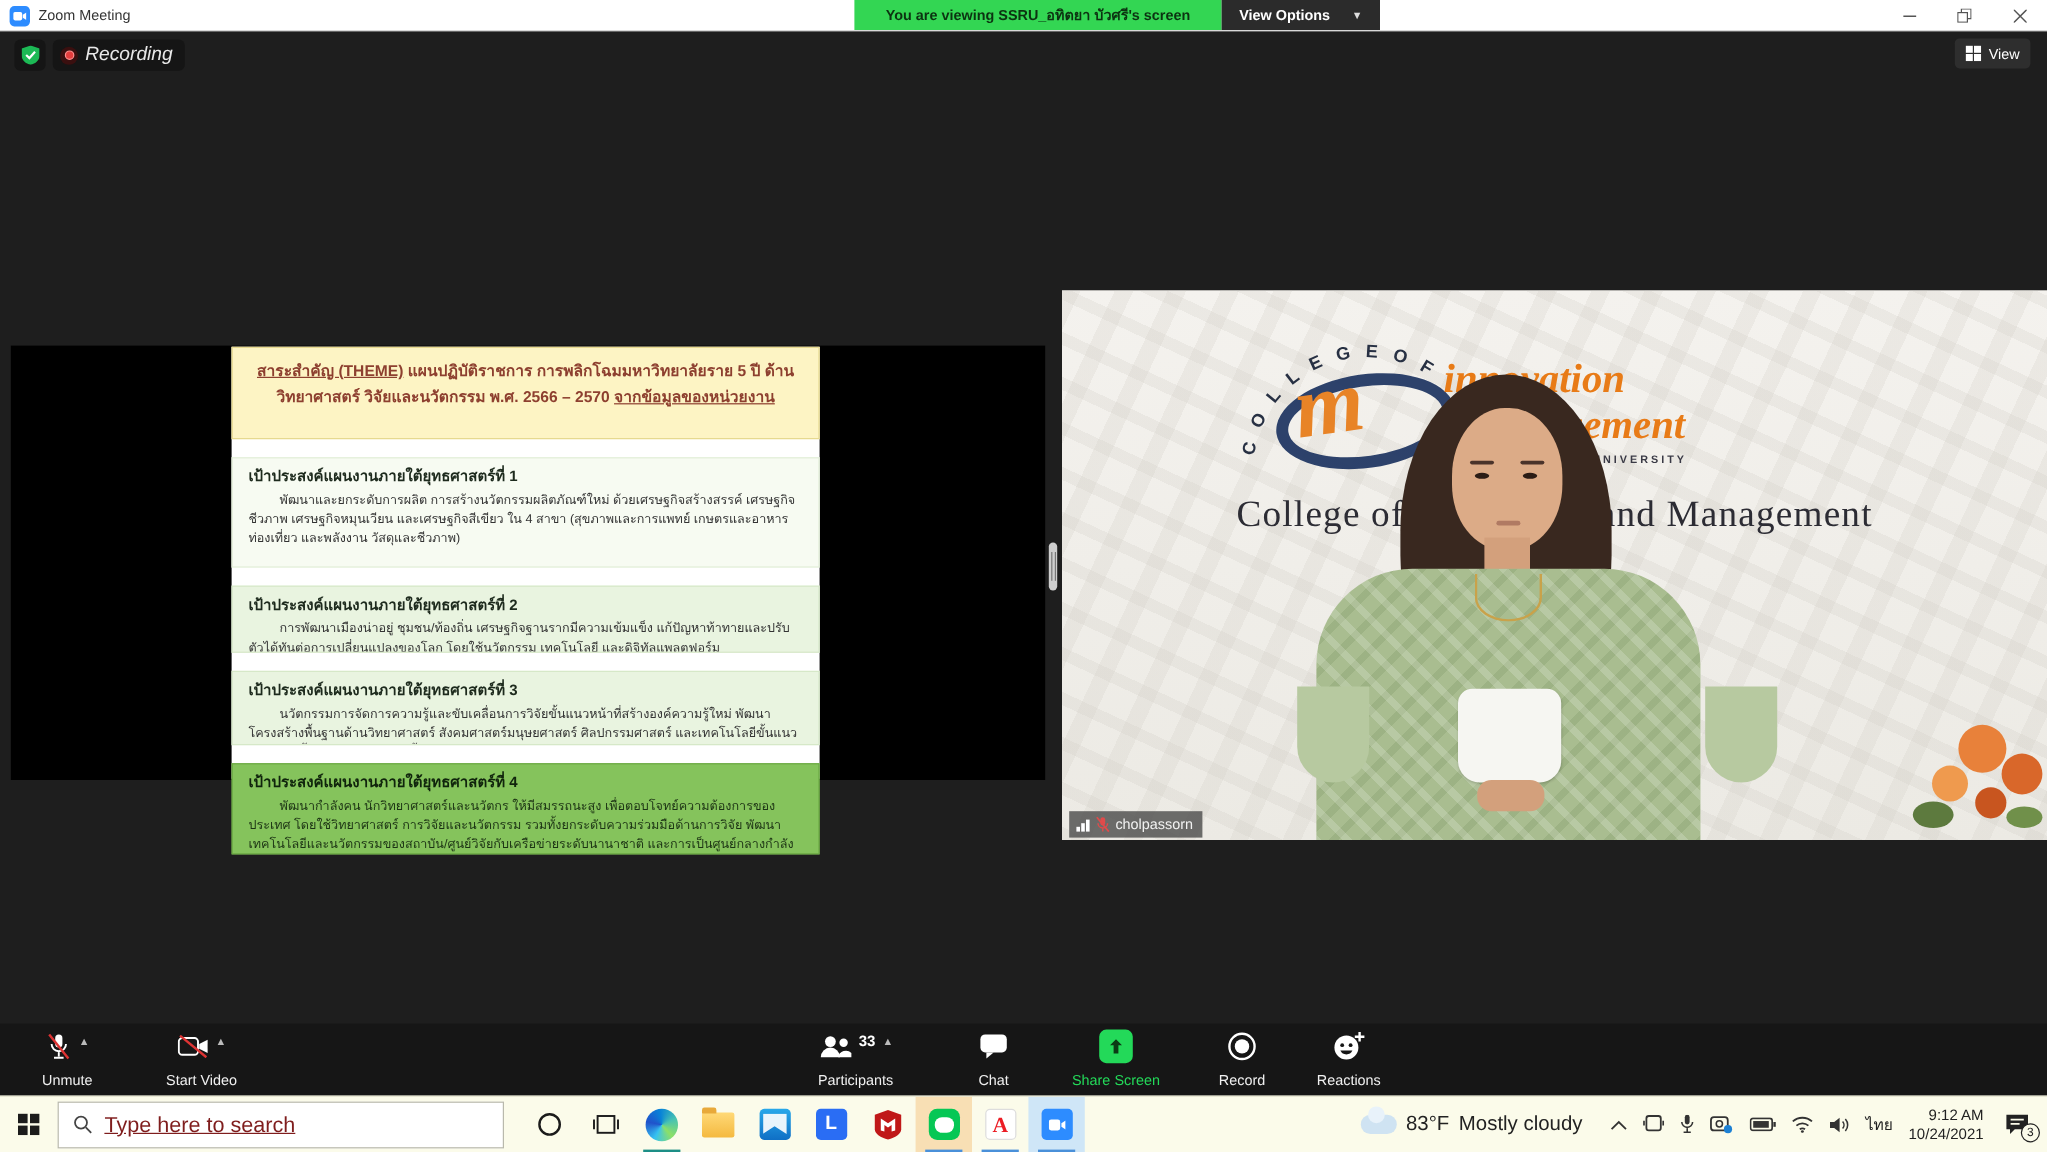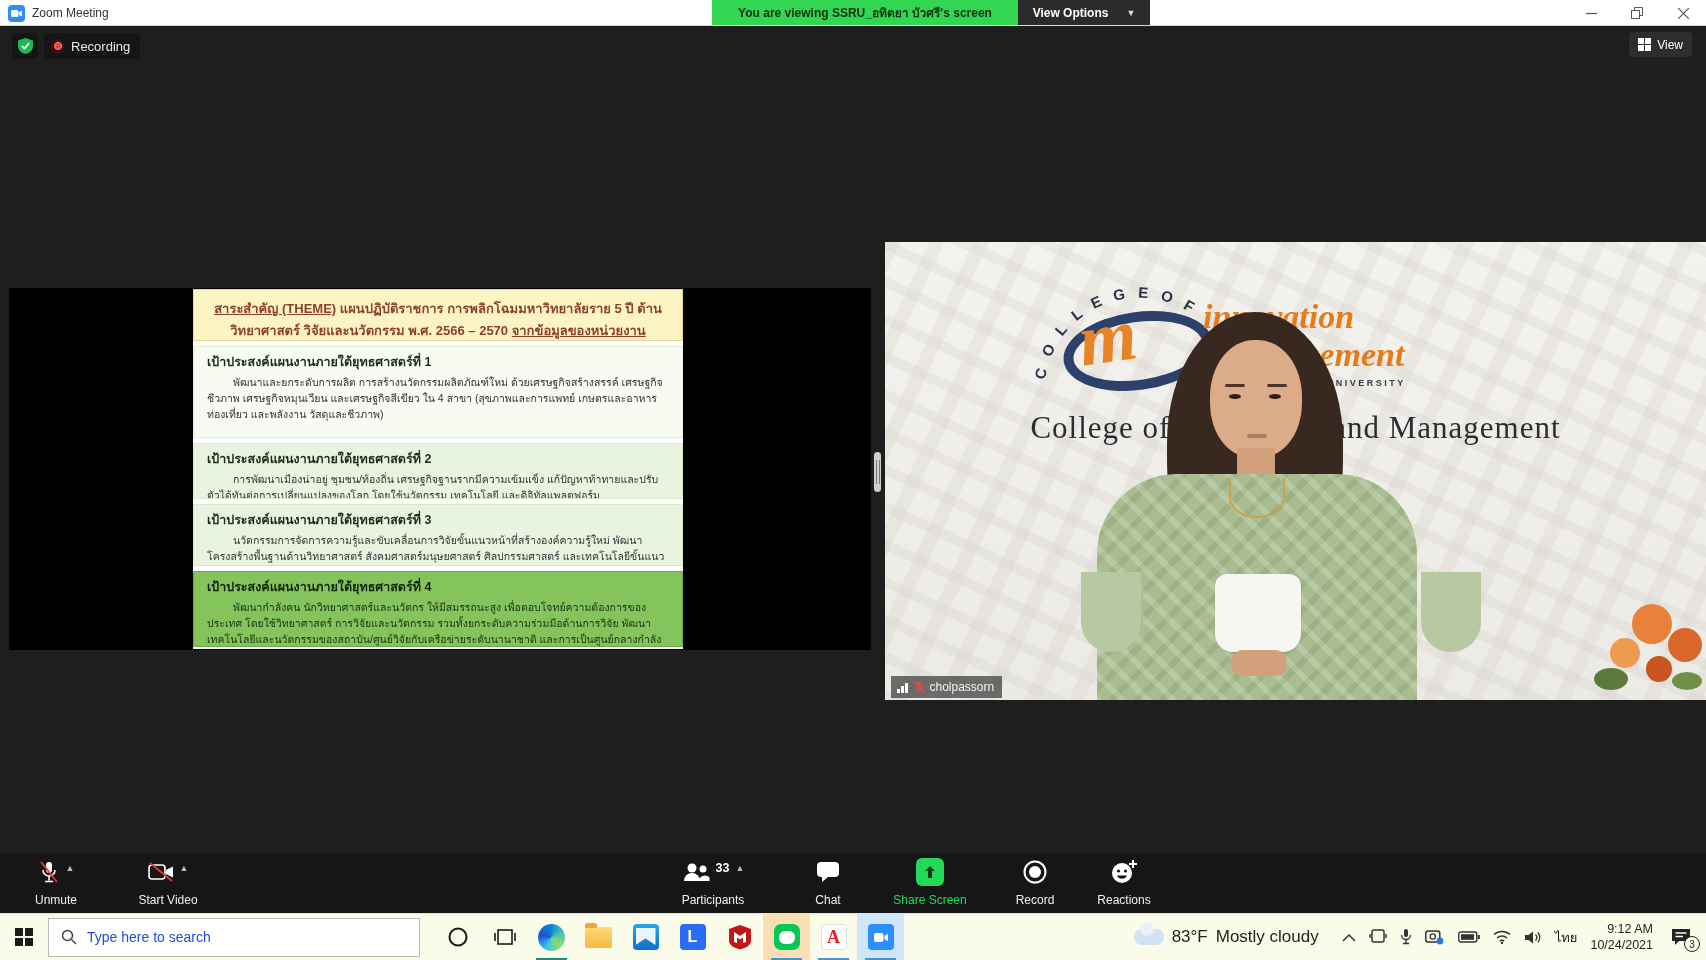--- a/index.html
+++ b/index.html
@@ -18,31 +18,31 @@
   .view-options .caret { font-size:9px; color:#ddd; }
   .win-controls { position:absolute; right:0; top:0; height:26px; display:flex; }
   .win-btn { width:46px; height:26px; display:flex; align-items:center; justify-content:center; color:#555; font-size:12px; }
   .win-btn svg { display:block; }
 
   
   .meet-top { position:absolute; top:26px; left:0; width:1706px; height:40px; }
   .chip { background:#151515; border-radius:5px; display:flex; align-items:center; }
   .shield-chip { position:absolute; left:12px; top:7px; width:26px; height:26px; justify-content:center; }
   .rec-chip { position:absolute; left:44px; top:7px; height:26px; padding:0 10px 0 6px; gap:6px; }
-  .rec-label { color:#e8e8e8; font-size:13px; }
+  .rec-label { color:#e8e8e8; font-size:16px;font-style:italic; }
   .rec-dot { width:15px; height:15px; border-radius:50%; background:#3a0f0f; display:flex; align-items:center; justify-content:center; }
   .rec-dot i { width:8px; height:8px; border-radius:50%; background:#e43d3d; border:1.5px solid #ff8f8f; }
   .view-btn { position:absolute; right:14px; top:6px; height:25px; background:#2e2e2e; border-radius:4px; color:#fff; font-size:12px; display:flex; align-items:center; gap:6px; padding:0 9px; cursor:pointer; }
 
   
   .shared-screen { position:absolute; left:9px; top:288px; width:862px; height:362px; background:#000; }
   .doc { position:absolute; left:184px; top:1px; width:490px; height:360px; background:#fff; font-family:"Liberation Sans","DejaVu Sans",sans-serif; }
-  .doc-header { height:52px; background:#fdf4c4; border:1px solid #e6d98f; color:#8d3f2f; font-weight:bold; font-size:13px; text-align:center; padding:8px 10px 0 10px; line-height:1.7; }
+  .doc-header { height:77px; background:#fdf4c4; border:1px solid #e6d98f; color:#8d3f2f; font-weight:bold; font-size:13px; text-align:center; padding:8px 10px 0 10px; line-height:1.7; }
   .doc-header .u { text-decoration:underline; }
-  .doc-sec { margin-top:5px; padding:5px 13px 4px 13px; overflow:hidden; }
+  .doc-sec { margin-top:15px; padding:5px 13px 4px 13px; overflow:hidden; }
   .doc-sec h3 { font-size:12.5px; color:#1d2a1d; font-weight:bold; margin-bottom:3px; }
   .doc-sec p { font-size:10.5px; color:#333; line-height:1.5; text-indent:26px; }
   .sec-1 { background:#f7fbf2; height:92px; border:1px solid #e2eed8; }
   .sec-2 { background:#e9f4e0; height:56px; border:1px solid #d6e8c8; }
   .sec-3 { background:#e9f4e0; height:62px; border:1px solid #d6e8c8; }
   .sec-4 { background:#85c35c; height:76px; border:1px solid #6ba944; }
   .sec-4 h3 { color:#10240c; }
   .sec-4 p { color:#1c3314; }
 
   
@@ -105,21 +105,21 @@
   .tb-label { color:#f0f0f0; font-size:12px; }
   .tb-caret { color:#bbb; font-size:9px; transform:translateY(-4px); }
   .tb-count { color:#fff; font-size:12.5px; font-weight:bold; transform:translateY(-4px); }
   .green-label { color:#23d959 !important; }
   .share-icon { width:28px; height:28px; background:#23d959; border-radius:6px; display:flex; align-items:center; justify-content:center; }
 
   
   .taskbar { position:absolute; left:0; top:913px; width:1706px; height:47px; background:#fbfbea; border-top:1px solid #e3e3cf; display:flex; align-items:center; }
   .tb-start { width:48px; height:47px; display:flex; align-items:center; justify-content:center; cursor:pointer; }
   .search-box { width:372px; height:39px; background:#fff; border:1px solid #b9b9ac; display:flex; align-items:center; gap:10px; padding:0 12px; }
-  .search-box .ph { color:#1d4ed8; font-size:14px; }
+  .search-box .ph { color:#7f1d1d; font-size:18px;text-decoration:underline; }
   .task-ico { width:47px; height:47px; display:flex; align-items:center; justify-content:center; position:relative; cursor:pointer; }
   .task-ico.hl-orange { background:#f8dfb4; }
   .task-ico.hl-blue { background:#cfe6f7; }
   .underline { position:absolute; bottom:0; left:8px; right:8px; height:3px; background:#4a90d9; }
   .underline.teal { background:#1d8e86; }
   .sq-icon { width:26px; height:26px; border-radius:4px; display:flex; align-items:center; justify-content:center; color:#fff; font-weight:bold; font-size:16px; }
   .edge-icon { width:27px; height:27px; border-radius:50%; background:conic-gradient(from 210deg, #35c1f1, #2052cb, #0883d8, #49c3b1, #8ce068, #35c1f1); }
   .folder-icon { width:27px; height:21px; background:linear-gradient(180deg,#ffd977,#f4b940); border-radius:2px; position:relative; }
   .folder-icon:before { content:""; position:absolute; top:-4px; left:0; width:12px; height:5px; background:#e8a93a; border-radius:2px 2px 0 0; }
   .mail-icon { background:linear-gradient(180deg,#28a8ea,#0f6fc5); position:relative; overflow:hidden; }

